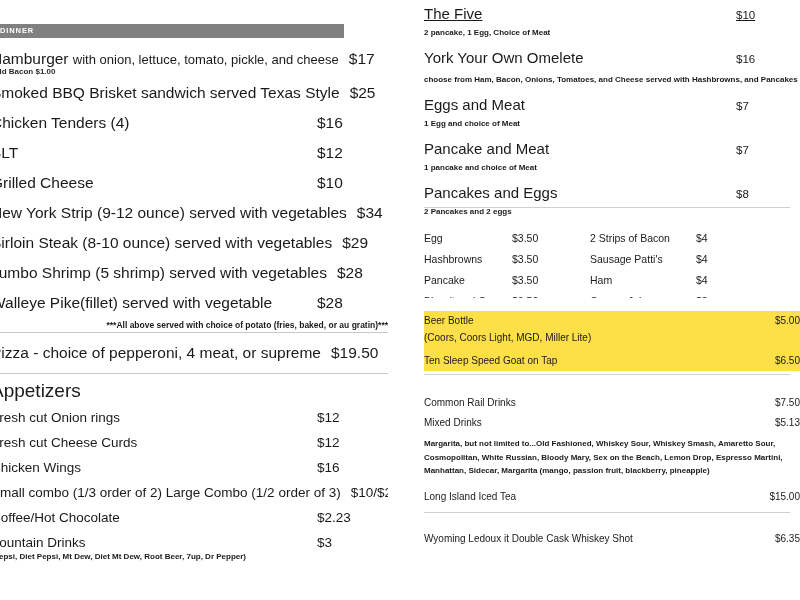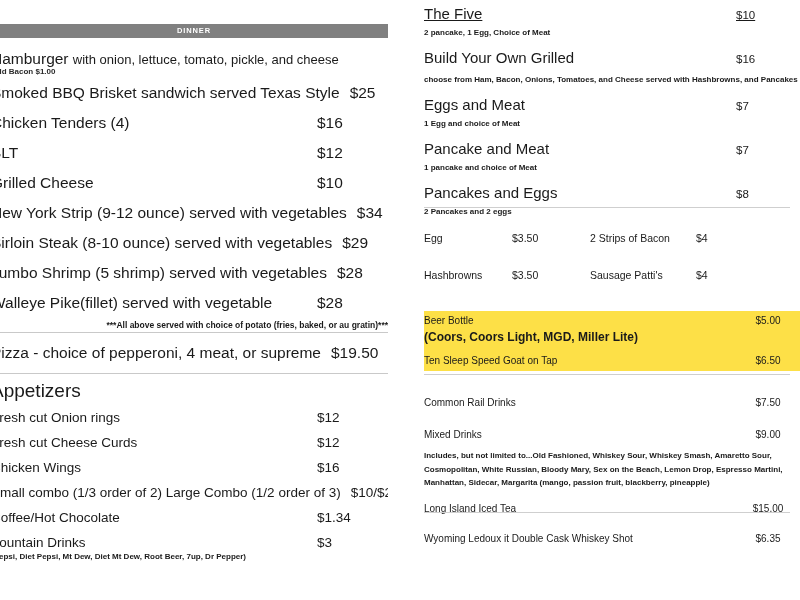--- a/index.html
+++ b/index.html
@@ -32,28 +32,28 @@
     top: 0;
     width: 397px;
     height: 600px;
     overflow: hidden;
   }
 
   .dinner-bar {
     position: absolute;
     left: 9px;
     top: 24px;
-    width: 388px;
+    width: 344px;
     height: 14px;
     background: #808080;
     color: #ffffff;
     font-size: 7.5px;
     font-weight: bold;
     letter-spacing: 0.9px;
-    text-align: center;
+    text-align: left;
     line-height: 14px;
   }
 
   .l-rows {
     position: absolute;
     left: 0;
     top: 44px;
     width: 397px;
   }
 
@@ -188,37 +188,37 @@
   .r-hr {
     border: 0;
     border-top: 1px solid #cfcfcf;
     width: 366px;
     margin: 0;
   }
 
   .sides-grid {
     display: grid;
     grid-template-columns: 88px 78px 106px 60px;
-    row-gap: 16px;
+    row-gap: 0;
     font-size: 10.5px;
     line-height: 21px;
   }
   .sides-grid div { white-space: nowrap; }
 
   .r-line {
     display: flex;
     justify-content: space-between;
     font-size: 10px;
     line-height: 20px;
   }
-  .r-line .price { width: 64px; text-align: center; }
+  .r-line .price { width: 64px; text-align: right; }
 
   .r-small-sub {
-    font-size: 12px;
-    font-weight: bold;
+    font-size: 10px;
+    font-weight: normal;
     line-height: 13px;
   }
 
   .r-para {
     font-size: 8px;
     font-weight: bold;
     line-height: 13.5px;
     width: 366px;
   }
   .r-para b { font-weight: bold; }
@@ -236,20 +236,21 @@
 <div id="page">
 
   <div id="left-panel">
 
     <div class="dinner-bar">DINNER</div>
 
     <div class="l-rows">
 
       <div class="row l-item">
         <div class="name"><span class="nm-strong">Hamburger</span> <span class="nm-small">with onion, lettuce, tomato, pickle, and cheese</span></div>
+        <div class="price">$17</div>
       </div>
       <div class="l-sub">Add Bacon $1.00</div>
 
       <div class="row l-item">
         <div class="name">Smoked BBQ Brisket sandwich served Texas Style</div>
         <div class="price">$25</div>
       </div>
 
       <div class="row l-item">
         <div class="name">Chicken Tenders (4)</div>
@@ -314,21 +315,21 @@
         <div class="price">$16</div>
       </div>
 
       <div class="row l-app">
         <div class="name">Small combo (1/3 order of 2) Large Combo (1/2 order of 3)</div>
         <div class="price">$10/$20</div>
       </div>
 
       <div class="row l-app">
         <div class="name">Coffee/Hot Chocolate</div>
-        <div class="price">$1.34</div>
+        <div class="price">$2.23</div>
       </div>
 
       <div class="row l-app">
         <div class="name">Fountain Drinks</div>
         <div class="price">$3</div>
       </div>
       <div class="l-app-sub">(Pepsi, Diet Pepsi, Mt Dew, Diet Mt Dew, Root Beer, 7up, Dr Pepper)</div>
 
     </div>
   </div>
@@ -336,21 +337,21 @@
   <div id="right-panel">
     <div class="r-rows">
 
       <div class="r-row r-big" style="padding-top:2px;text-decoration:underline;">
         <div class="name">The Five</div>
         <div class="price">$10</div>
       </div>
       <div class="r-desc">2 pancake, 1 Egg, Choice of Meat</div>
 
       <div class="r-row r-big">
-        <div class="name">Build Your Own Grilled</div>
+        <div class="name">York Your Own Omelete</div>
         <div class="price">$16</div>
       </div>
       <div class="r-desc" style="margin-top:3px;">choose from Ham, Bacon, Onions, Tomatoes, and Cheese served with Hashbrowns, and Pancakes</div>
 
       <div class="r-row r-big">
         <div class="name">Eggs and Meat</div>
         <div class="price">$7</div>
       </div>
       <div class="r-desc">1 Egg and choice of Meat</div>
 
@@ -406,26 +407,26 @@
       </div>
     </div>
 
     <hr class="r-hr" style="position:absolute; left:0px; top:374px;">
 
     <div style="position:absolute; left:0px; top:393px; width:376px;">
       <div class="r-line">
         <div class="name">Common Rail Drinks</div>
         <div class="price">$7.50</div>
       </div>
-      <div class="r-line" style="margin-top:12px;">
+      <div class="r-line" style="">
         <div class="name">Mixed Drinks</div>
-        <div class="price">$9.00</div>
+        <div class="price">$5.13</div>
       </div>
       <div class="r-para" style="margin-top:4px;">
-        <b>Includes, but not limited to...</b><span>Old Fashioned, Whiskey Sour, Whiskey Smash, Amaretto Sour, Cosmopolitan, White Russian, Bloody Mary, Sex on the Beach, Lemon Drop, Espresso Martini, Manhattan, Sidecar, Margarita (mango, passion fruit, blackberry, pineapple)</span>
+        <b>Margarita, but not limited to...</b><span>Old Fashioned, Whiskey Sour, Whiskey Smash, Amaretto Sour, Cosmopolitan, White Russian, Bloody Mary, Sex on the Beach, Lemon Drop, Espresso Martini, Manhattan, Sidecar, Margarita (mango, passion fruit, blackberry, pineapple)</span>
       </div>
       <div class="r-line" style="margin-top:9px;">
         <div class="name">Long Island Iced Tea</div>
         <div class="price">$15.00</div>
       </div>
     </div>
 
     <hr class="r-hr" style="position:absolute; left:0px; top:512px;">
 
     <div style="position:absolute; left:0px; top:529px; width:376px;">

